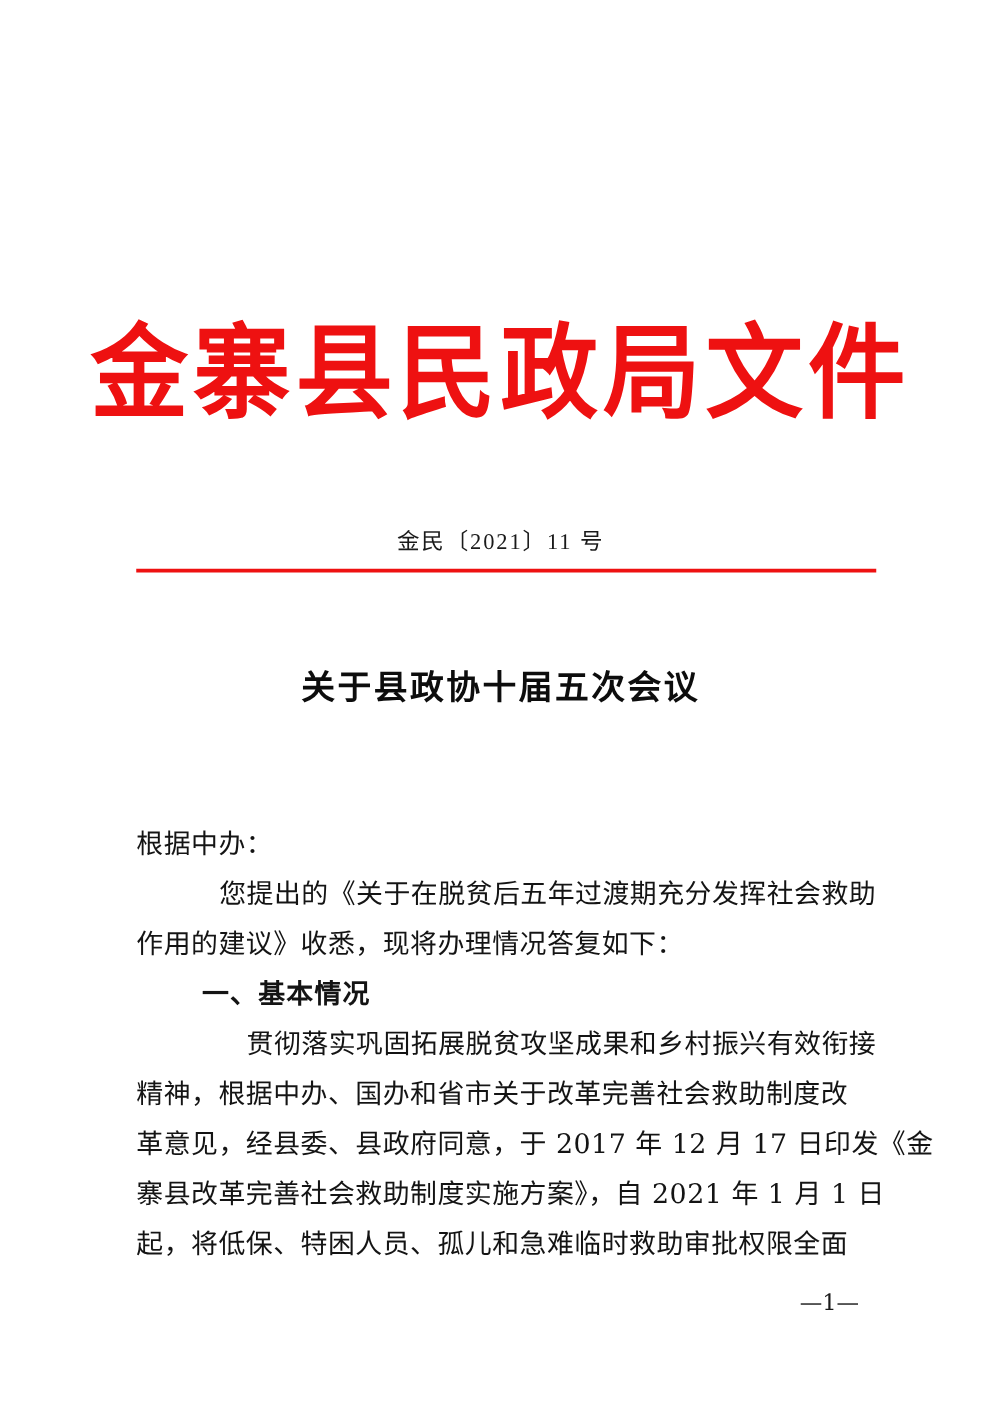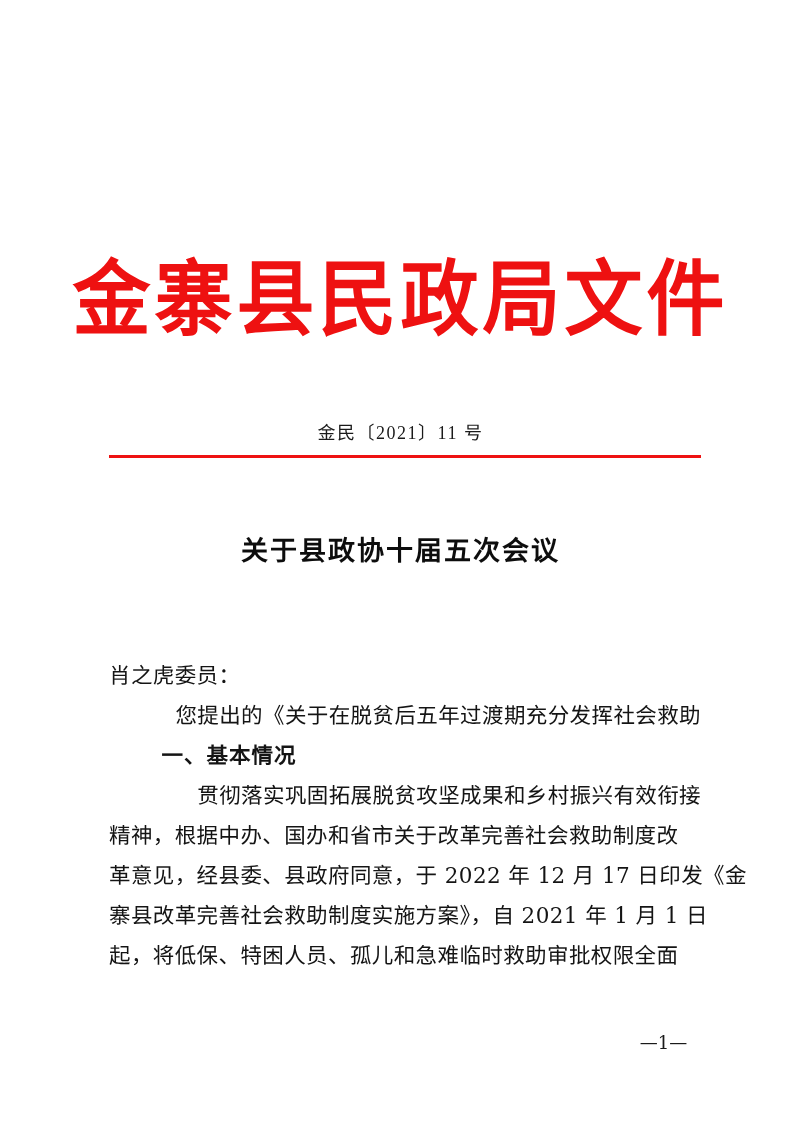--- a/index.html
+++ b/index.html
@@ -169,41 +169,42 @@
   <div class="doc-number">金民〔2021〕11 号</div>
 
   <div class="red-rule"></div>
 
   <div class="doc-title">
     <span class="doc-title-line">关于县政协十届五次会议</span>
   </div>
 
   <div class="body-block">
 
-    <span class="salutation">肖之虎委员：</span>
+    <span class="salutation">根据中办：</span>
 
     <div class="para">
       <span class="body-line justified">
         <span class="indent"></span>
         <span>您提出的《关于在脱贫后五年过渡期充分发挥社会救助</span>
       </span>
+      <span class="body-line">作用的建议》收悉，现将办理情况答复如下：</span>
     </div>
 
     <span class="section-heading">
       <span class="indent"></span>
       <span>一、基本情况</span>
     </span>
 
     <div class="para">
       <span class="body-line justified">
         <span class="indent"></span>
         <span>贯彻落实巩固拓展脱贫攻坚成果和乡村振兴有效衔接</span>
       </span>
       <span class="body-line">精神，根据中办、国办和省市关于改革完善社会救助制度改</span>
-      <span class="body-line">革意见，经县委、县政府同意，于 2022 年 12 月 17 日印发《金</span>
+      <span class="body-line">革意见，经县委、县政府同意，于 2017 年 12 月 17 日印发《金</span>
       <span class="body-line">寨县改革完善社会救助制度实施方案》，自 2021 年 1 月 1 日</span>
       <span class="body-line">起，将低保、特困人员、孤儿和急难临时救助审批权限全面</span>
     </div>
 
   </div>
 
   <div class="page-number">
     <span class="pn-inner">—1—</span>
   </div>
 

